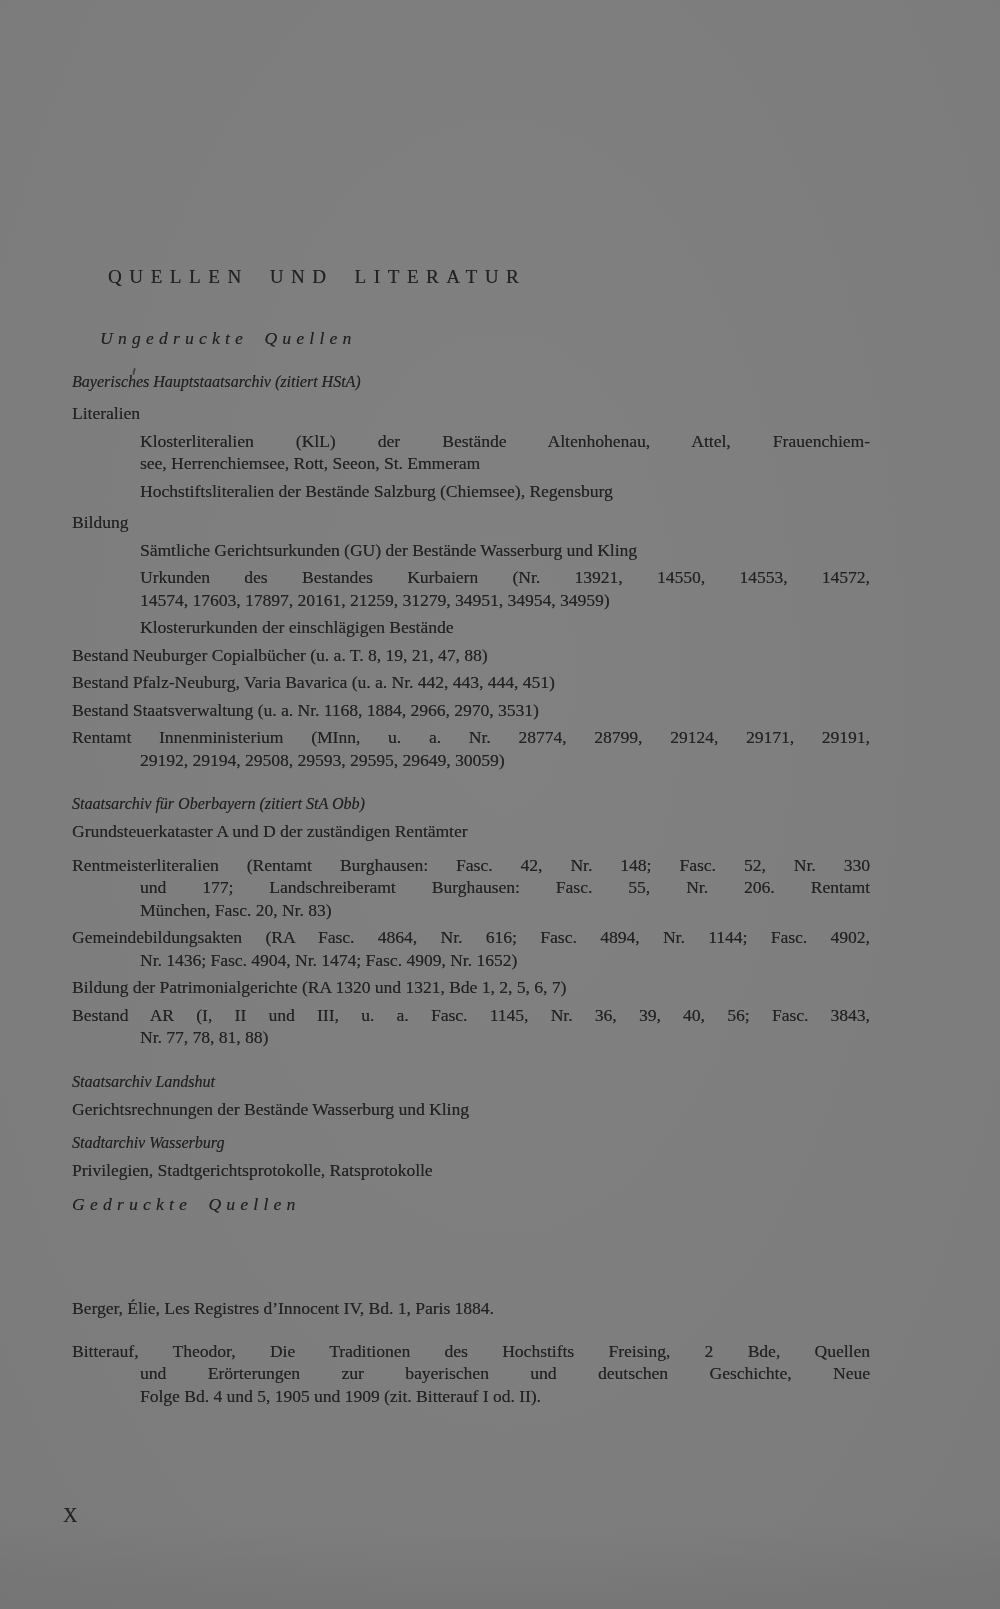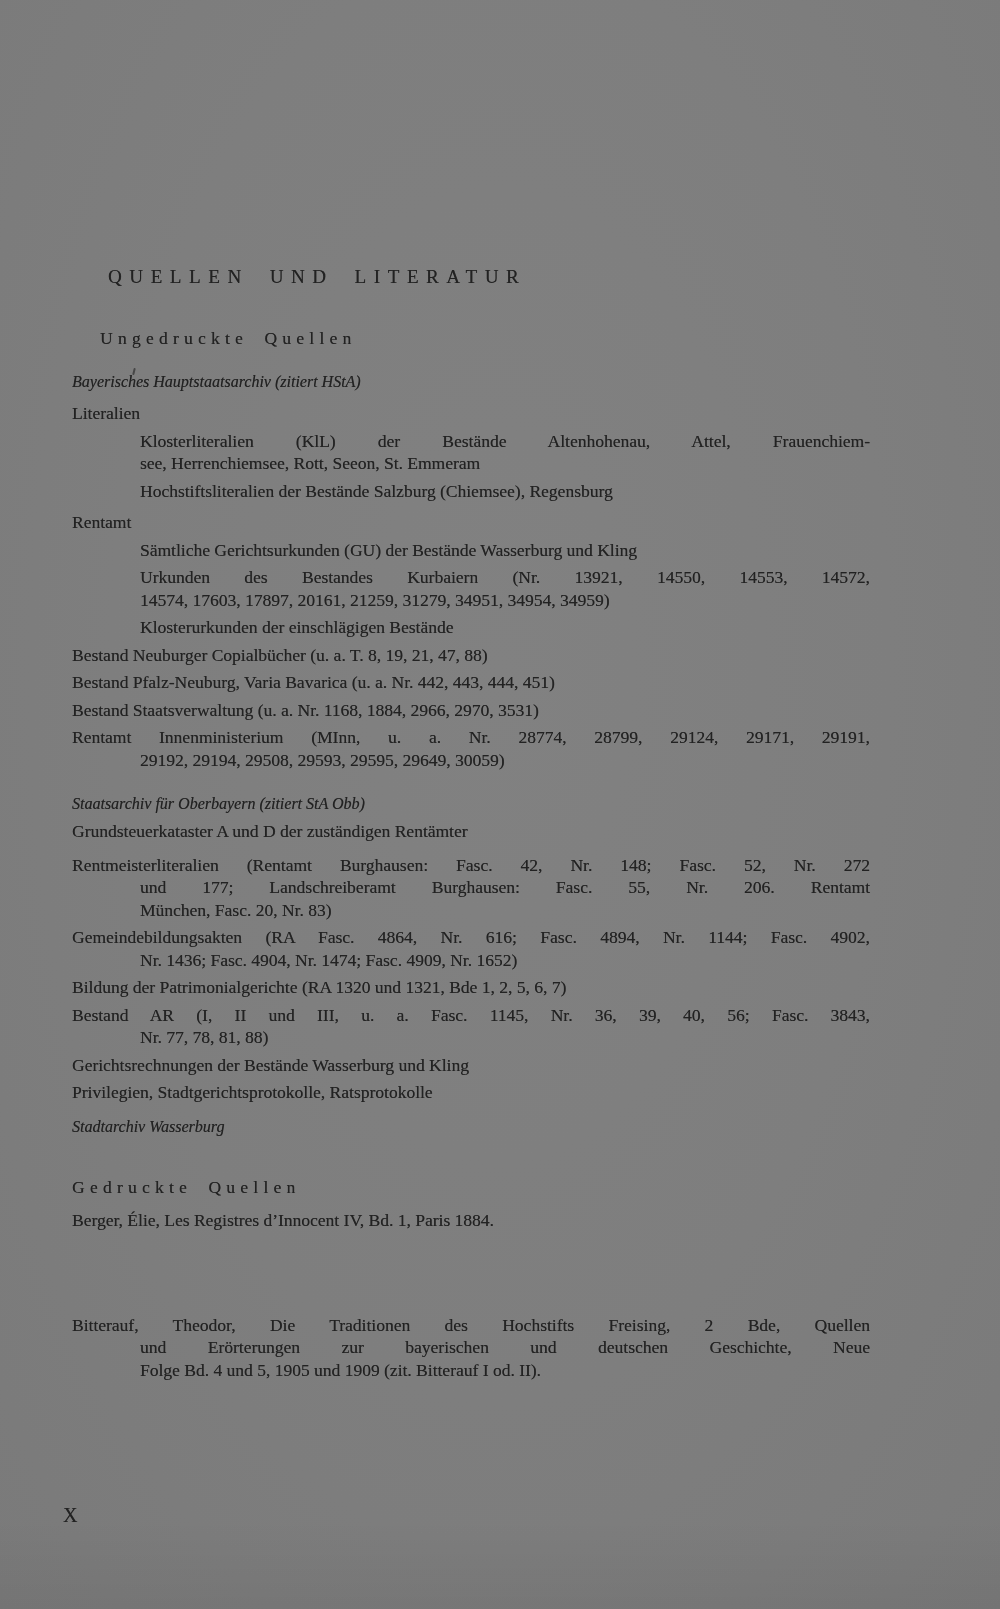--- a/index.html
+++ b/index.html
@@ -25,21 +25,21 @@
     width:798px;
     padding-top:266px;
     font-size:17.5px;
     text-shadow:0.2px 0.2px 0.5px rgba(25,25,25,0.55);
   }
   .block{margin-top:5px;}
   .block p{margin:0;line-height:22.5px;}
   
   .h1{margin-top:0;}
   .h1 p{text-align:center;letter-spacing:0.40em;word-spacing:0.45em;font-size:19px;padding-left:36px;}
-  .h2{margin-top:38px;}
+  .h2{margin-top:38px;font-style:italic;}
   .h2 p{text-align:center;letter-spacing:0.30em;word-spacing:0.38em;font-size:17.5px;}
   
   .archive{margin-top:22px;}
   .archive p{font-style:italic;font-size:16px;line-height:22px;}
   
   .label{margin-top:9px;}
   
   .indent{margin-left:68px;}
   
   .entry p.cont{padding-left:68px;}
@@ -83,21 +83,21 @@
         <p class="line last">Literalien</p>
       </div>
       <div class="block indent">
         <p class="line just">Klosterliteralien (KlL) der Bestände Altenhohenau, Attel, Frauenchiem-</p>
         <p class="line last cont">see, Herrenchiemsee, Rott, Seeon, St. Emmeram</p>
       </div>
       <div class="block indent">
         <p class="line last">Hochstiftsliteralien der Bestände Salzburg (Chiemsee), Regensburg</p>
       </div>
       <div class="block label">
-        <p class="line last">Rentamt</p>
+        <p class="line last">Bildung</p>
       </div>
       <div class="block indent">
         <p class="line last">Sämtliche Gerichtsurkunden (GU) der Bestände Wasserburg und Kling</p>
       </div>
       <div class="block indent">
         <p class="line just">Urkunden des Bestandes Kurbaiern (Nr. 13921, 14550, 14553, 14572,</p>
         <p class="line last cont">14574, 17603, 17897, 20161, 21259, 31279, 34951, 34954, 34959)</p>
       </div>
       <div class="block indent">
         <p class="line last">Klosterurkunden der einschlägigen Bestände</p>
@@ -115,43 +115,46 @@
         <p class="line just">Rentamt Innenministerium (MInn, u. a. Nr. 28774, 28799, 29124, 29171, 29191,</p>
         <p class="line last cont">29192, 29194, 29508, 29593, 29595, 29649,  30059)</p>
       </div>
       <div class="block archive">
         <p class="line last">Staatsarchiv für Oberbayern (zitiert StA Obb)</p>
       </div>
       <div class="block entry">
         <p class="line last">Grundsteuerkataster A und D der zuständigen Rentämter</p>
       </div>
       <div class="block entry">
-        <p class="line just">Rentmeisterliteralien (Rentamt Burghausen: Fasc. 42, Nr. 148; Fasc. 52, Nr. 272</p>
+        <p class="line just">Rentmeisterliteralien (Rentamt Burghausen: Fasc. 42, Nr. 148; Fasc. 52, Nr. 330</p>
         <p class="line just cont">und 177; Landschreiberamt Burghausen: Fasc. 55, Nr. 206. Rentamt</p>
         <p class="line last cont">München, Fasc. 20, Nr. 83)</p>
       </div>
       <div class="block entry">
         <p class="line just">Gemeindebildungsakten (RA Fasc. 4864, Nr. 616; Fasc. 4894, Nr. 1144; Fasc. 4902,</p>
         <p class="line last cont">Nr. 1436; Fasc. 4904, Nr. 1474; Fasc. 4909, Nr. 1652)</p>
       </div>
       <div class="block entry">
         <p class="line last">Bildung der Patrimonialgerichte (RA 1320 und 1321, Bde 1, 2, 5, 6, 7)</p>
       </div>
       <div class="block entry">
         <p class="line just">Bestand AR (I, II und III, u. a. Fasc. 1145, Nr. 36, 39, 40, 56; Fasc. 3843,</p>
         <p class="line last cont">Nr. 77, 78, 81, 88)</p>
       </div>
+      <div class="block archive">
+        <p class="line last">Staatsarchiv Landshut</p>
+      </div>
       <div class="block entry">
         <p class="line last">Gerichtsrechnungen der Bestände Wasserburg und Kling</p>
       </div>
+      <div class="block archive">
+        <p class="line last">Stadtarchiv Wasserburg</p>
+      </div>
       <div class="block entry">
         <p class="line last">Privilegien, Stadtgerichtsprotokolle, Ratsprotokolle</p>
-      </div>
-      <div class="block archive">
-        <p class="line last">Stadtarchiv Wasserburg</p>
       </div>
       <div class="block h2">
         <p class="line last">Gedruckte Quellen</p>
       </div>
       <div class="block entry">
         <p class="line last">Berger, Élie, Les Registres d’Innocent IV, Bd. 1, Paris 1884.</p>
       </div>
       <div class="block entry">
         <p class="line just">Bitterauf, Theodor, Die Traditionen des Hochstifts Freising, 2 Bde, Quellen</p>
         <p class="line just cont">und Erörterungen zur bayerischen und deutschen Geschichte, Neue</p>

